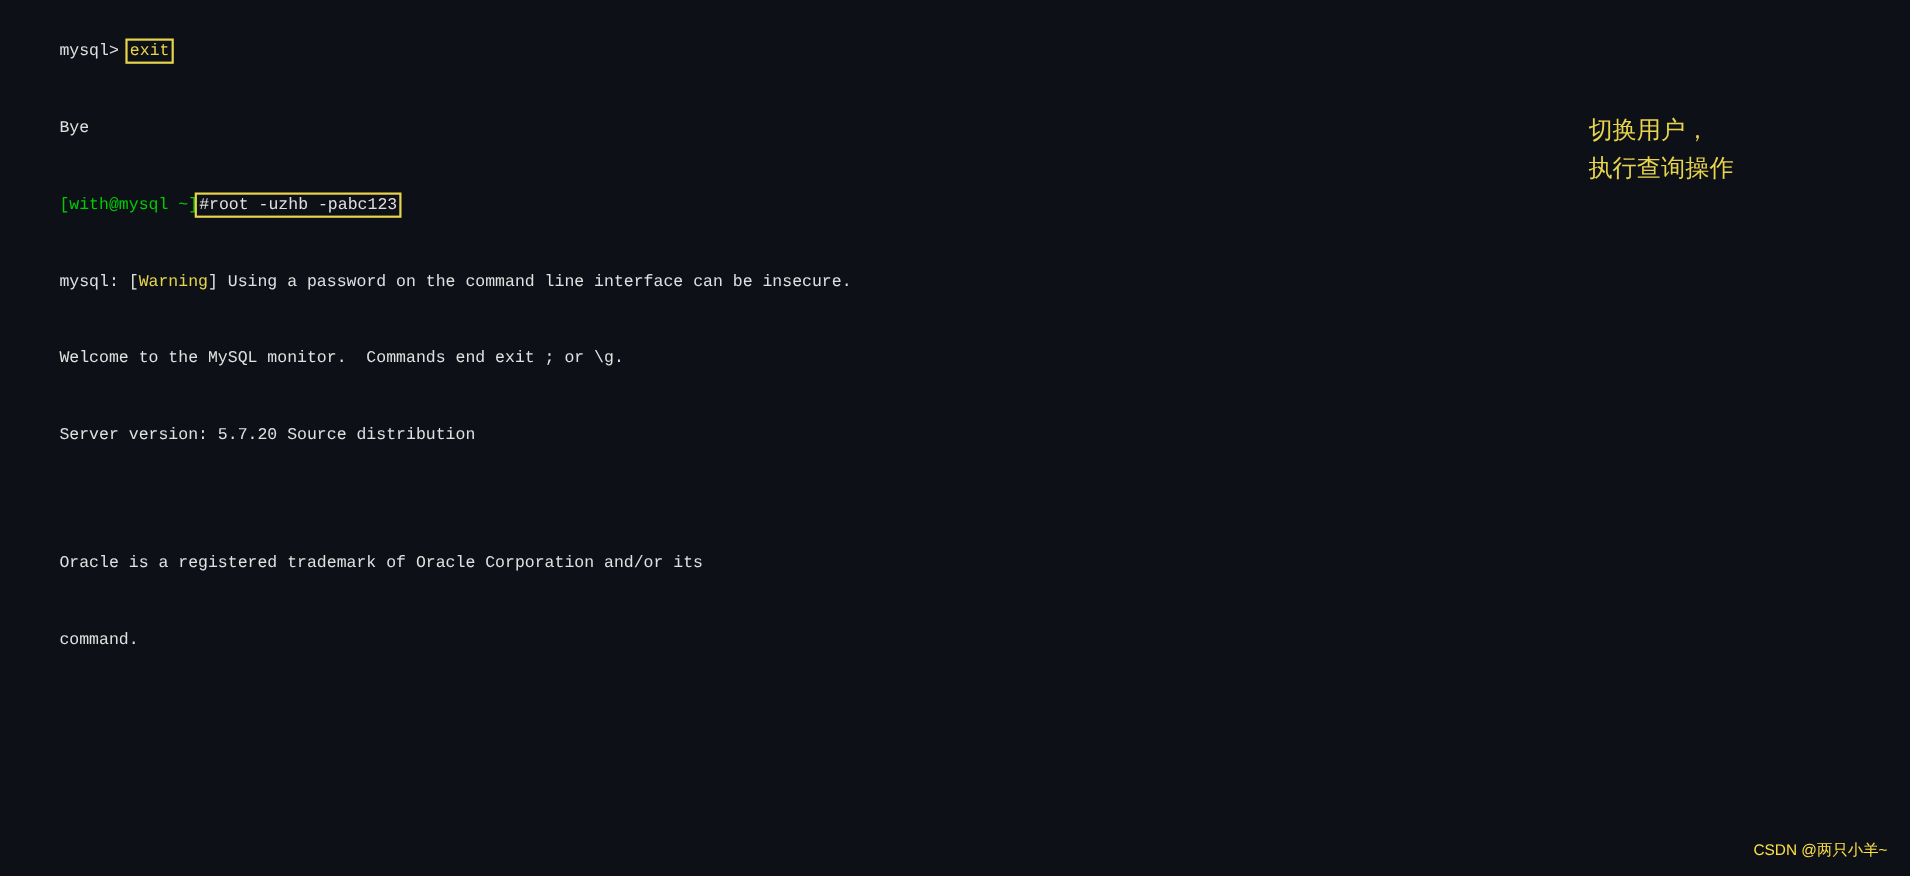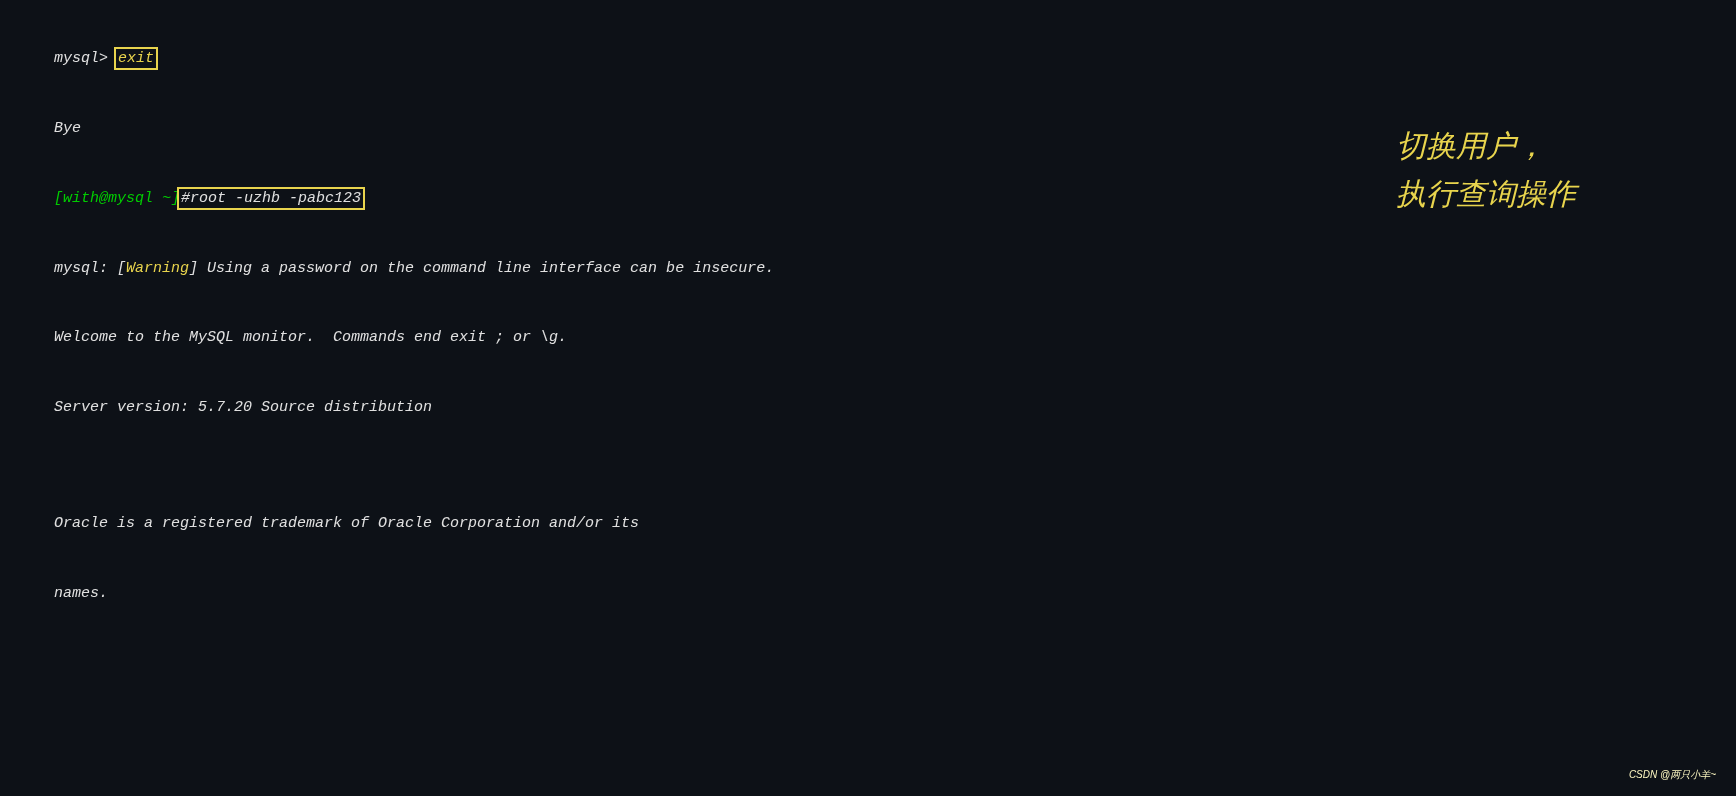--- a/index.html
+++ b/index.html
@@ -16,23 +16,22 @@
       font-size: 15px;
       color: #e0e0e0;
       overflow: hidden;
       position: relative;
     }
 
     .terminal {
       width: 100%;
       height: 100%;
       background-color: #0d1117;
-      padding: 24px 18px;
+      padding: 12px 18px;
       position: relative;
-      font-style: italic;
     }
 
     .line {
       line-height: 1.55;
       white-space: pre;
     }
 
     .prompt {
       color: #e0e0e0;
     }
@@ -53,34 +52,33 @@
     }
 
     .text-white {
       color: #e0e0e0;
     }
 
     .annotation {
       position: absolute;
       color: #e8d44d;
       font-family: 'KaiTi', 'STKaiti', 'SimSun', serif;
-      font-size: 30px;
+      font-size: 22px;
       line-height: 1.6;
       right: 160px;
       top: 100px;
       white-space: nowrap;
-      margin-top: 22px;
     }
 
     .watermark {
       position: absolute;
       bottom: 14px;
       right: 20px;
-      color: #fef9c3;
-      font-size: 10px;
+      color: #fde047;
+      font-size: 14px;
       font-family: Arial, sans-serif;
     }
   </style>
 </head>
 <body>
 
 <div class="terminal">
 
   <div class="line">
     <span class="prompt">mysql&gt; </span><span class="highlight-box text-yellow">exit</span>
@@ -109,21 +107,21 @@
 
   <div class="line">&nbsp;</div>
 
 
   <div class="line">&nbsp;</div>
 
   <div class="line">
     <span class="text-white">Oracle is a registered trademark of Oracle Corporation and/or its</span>
   </div>
   <div class="line">
-    <span class="text-white">names.</span>
+    <span class="text-white">command.</span>
   </div>
 
   <div class="annotation">
     <div>切换用户，</div>
     <div>执行查询操作</div>
   </div>
 
   <div class="watermark">CSDN @两只小羊~</div>
 
 </div>

